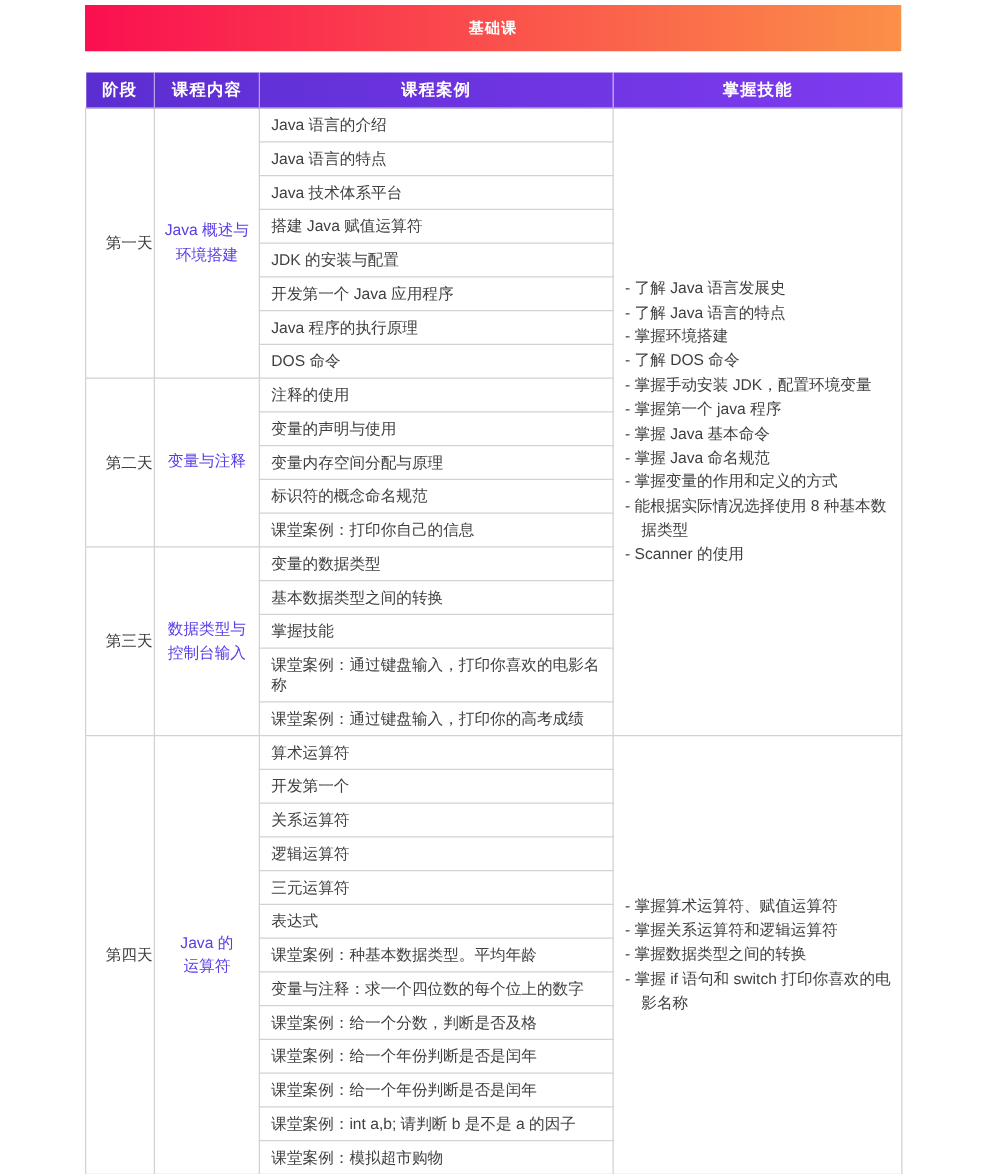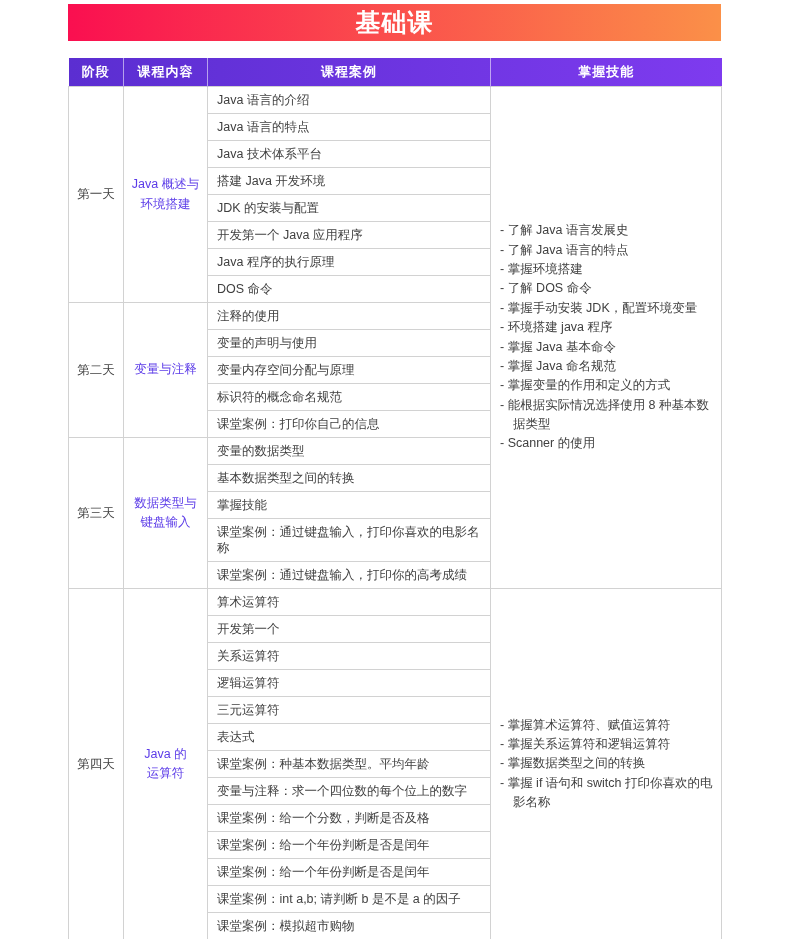--- a/index.html
+++ b/index.html
@@ -13,21 +13,21 @@
   .page {
     position: absolute;
     left: 68px;
     top: 4px;
     width: 653px;
   }
   .banner {
     height: 37px;
     background: linear-gradient(90deg, var(--banner-g0, #fa0f50), var(--banner-g1, #fb9048));
     color: #ffffff;
-    font-size: 25px;
+    font-size: 12px;
     font-weight: bold;
     display: flex;
     align-items: center;
     justify-content: center;
     letter-spacing: 1px;
   }
   table.course-table {
     margin-top: 17px;
     width: 653px;
     border-collapse: collapse;
@@ -46,21 +46,21 @@
     padding: 0;
     border: none;
     border-right: 1px solid rgba(255,255,255,0.55);
     letter-spacing: 1px;
   }
   th:last-child { border-right: none; }
   td {
     border: 1px solid var(--border-color, #d2d2d2);
   }
   td.stage {
-    text-align: center;
+    text-align: right;
     vertical-align: middle;
   }
   td.topic {
     text-align: center;
     vertical-align: middle;
     color: var(--topic-color, #5b3be8);
     white-space: pre-line;
     line-height: 1.55;
     padding: 2px 6px;
   }
@@ -108,36 +108,36 @@
           <td class="stage" rowspan="8">第一天</td>
           <td class="topic" rowspan="8">Java 概述与
 环境搭建</td>
           <td class="case">Java 语言的介绍</td>
           <td class="skills" rowspan="18">
             <div class="skill">- 了解 Java 语言发展史</div>
             <div class="skill">- 了解 Java 语言的特点</div>
             <div class="skill">- 掌握环境搭建</div>
             <div class="skill">- 了解 DOS 命令</div>
             <div class="skill">- 掌握手动安装 JDK，配置环境变量</div>
-            <div class="skill">- 环境搭建 java 程序</div>
+            <div class="skill">- 掌握第一个 java 程序</div>
             <div class="skill">- 掌握 Java 基本命令</div>
             <div class="skill">- 掌握 Java 命名规范</div>
             <div class="skill">- 掌握变量的作用和定义的方式</div>
             <div class="skill">- 能根据实际情况选择使用 8 种基本数据类型</div>
             <div class="skill">- Scanner 的使用</div>
           </td>
         </tr>
         <tr class="">
           <td class="case">Java 语言的特点</td>
         </tr>
         <tr class="">
           <td class="case">Java 技术体系平台</td>
         </tr>
         <tr class="">
-          <td class="case">搭建 Java 开发环境</td>
+          <td class="case">搭建 Java 赋值运算符</td>
         </tr>
         <tr class="">
           <td class="case">JDK 的安装与配置</td>
         </tr>
         <tr class="">
           <td class="case">开发第一个 Java 应用程序</td>
         </tr>
         <tr class="">
           <td class="case">Java 程序的执行原理</td>
         </tr>
@@ -157,21 +157,21 @@
         </tr>
         <tr class="">
           <td class="case">标识符的概念命名规范</td>
         </tr>
         <tr class="">
           <td class="case">课堂案例：打印你自己的信息</td>
         </tr>
         <tr class="">
           <td class="stage" rowspan="5">第三天</td>
           <td class="topic" rowspan="5">数据类型与
-键盘输入</td>
+控制台输入</td>
           <td class="case">变量的数据类型</td>
         </tr>
         <tr class="">
           <td class="case">基本数据类型之间的转换</td>
         </tr>
         <tr class="">
           <td class="case">掌握技能</td>
         </tr>
         <tr class="">
           <td class="case">课堂案例：通过键盘输入，打印你喜欢的电影名称</td>

